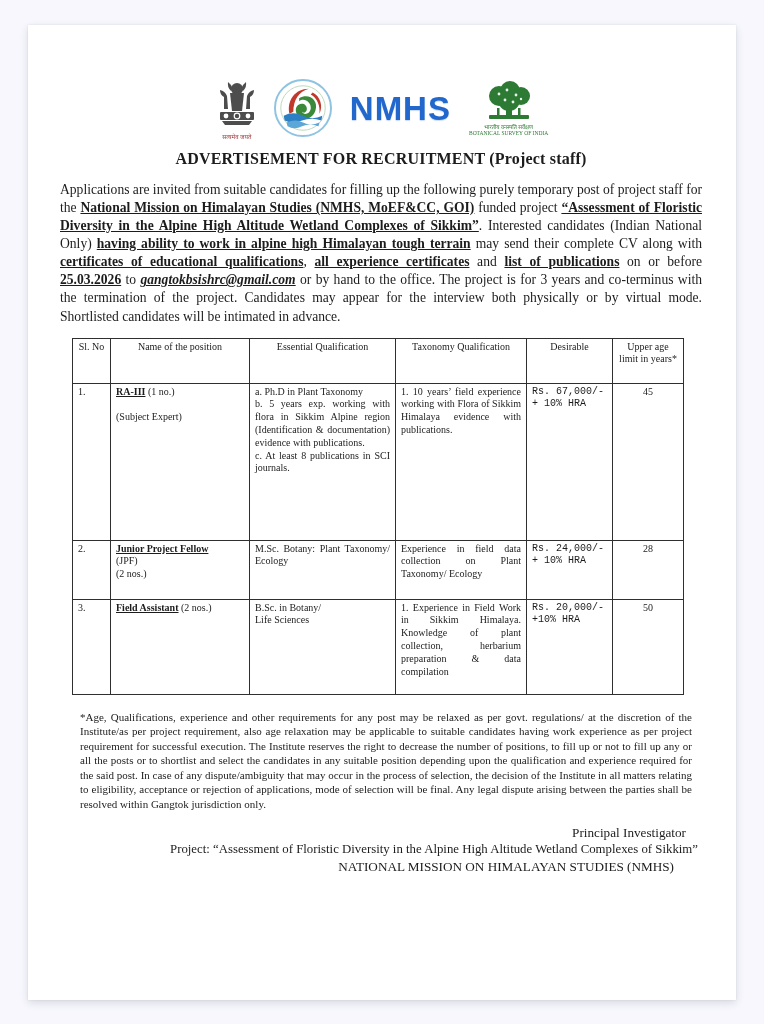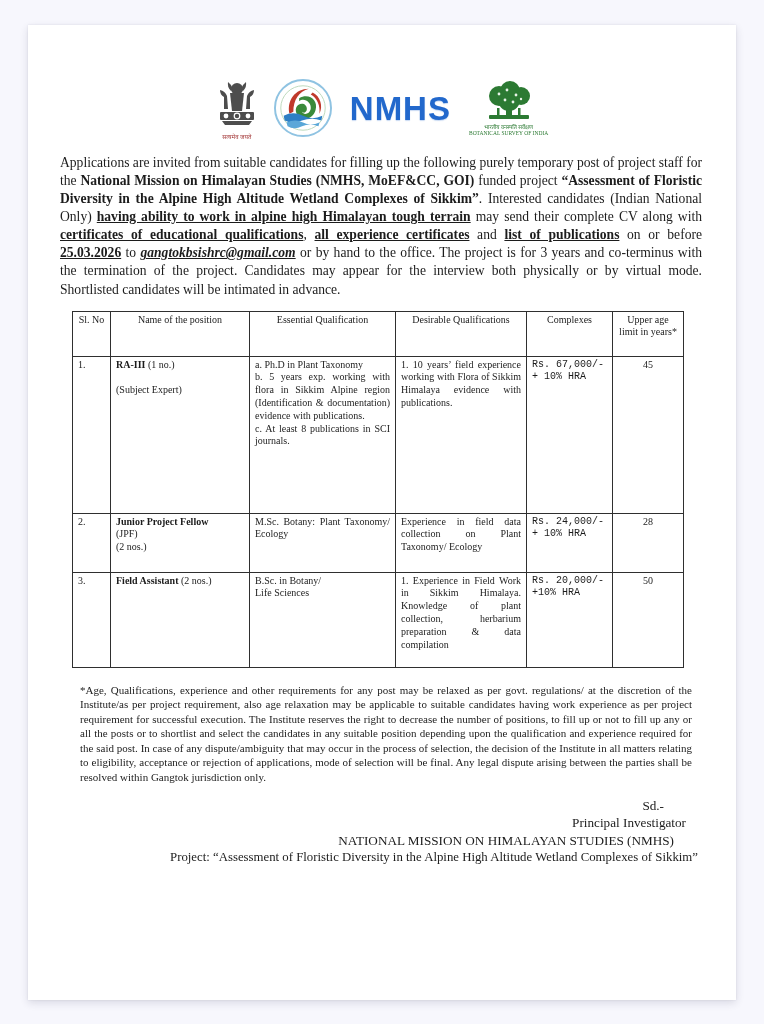--- a/index.html
+++ b/index.html
@@ -35,21 +35,21 @@
   
   .doc-title {
     text-align: center; font-weight: bold; font-size: 16px;
     margin-top: 9px; letter-spacing: 0.2px;
   }
   
   .intro {
     margin-top: 13px; text-align: justify;
     font-size: 13.6px; line-height: 1.33;
   }
-  .b { font-weight: bold; }
+  .b { font-weight: bold; text-decoration: underline; }
   .u { text-decoration: underline; }
   .i { font-style: italic; }
   
   table.positions {
     border-collapse: collapse; table-layout: fixed;
     margin: 12px 0 0 12px; width: 611px;
     font-size: 10px; line-height: 1.28;
   }
   table.positions th, table.positions td {
     border: 1px solid #2f2f2f; vertical-align: top;
@@ -140,39 +140,40 @@
             <circle cx="22" cy="20" r="1.4"></circle>
           <circle cx="30" cy="22" r="1.4"></circle>
             <circle cx="38" cy="19" r="1.2"></circle>
         </g>
       </svg>
       <div class="bsi-caption">भारतीय वनस्पति सर्वेक्षण</div>
       <div class="bsi-caption">BOTANICAL SURVEY OF INDIA</div>
     </div>
   </div>
 
+  <div class="doc-title">ADVERTISEMENT FOR RECRUITMENT (Project staff)</div>
 
   <div class="intro"><span>Applications are invited from suitable candidates for filling up the following purely temporary post of project staff for the </span><span class="b">National Mission on Himalayan Studies (NMHS, MoEF&amp;CC, GOI)</span><span> funded project </span><span class="b">“Assessment of Floristic Diversity in the Alpine High Altitude Wetland Complexes of Sikkim”</span><span>. Interested candidates (Indian National Only) </span><span class="b u">having ability to work in alpine high Himalayan tough terrain</span><span> may send their complete CV along with </span><span class="b u">certificates of educational qualifications</span><span>, </span><span class="b u">all experience certificates</span><span> and </span><span class="b u">list of publications</span><span> on or before </span><span class="b u">25.03.2026</span><span> to </span><span class="b u i">gangtokbsishrc@gmail.com</span><span> or by hand to the office. The project is for 3 years and co-terminus with the termination of the project. Candidates may appear for the interview both physically or by virtual mode. Shortlisted candidates will be intimated in advance.</span></div>
 
   <table class="positions">
     <colgroup>
         <col style="width: 38px;">
         <col style="width: 139px;">
         <col style="width: 146px;">
         <col style="width: 131px;">
         <col style="width: 86px;">
         <col style="width: 71px;">
       </colgroup>
     <thead>
       <tr>
           <th>Sl. No</th>
           <th>Name of the position</th>
           <th>Essential Qualification</th>
-          <th>Desirable Qualifications</th>
-          <th>Complexes</th>
+          <th>Taxonomy Qualification</th>
+          <th>Desirable</th>
           <th>Upper age limit in years*</th>
         </tr>
     </thead>
     <tbody>
         <tr class="r0">
           <td class="c0">
             <div class="cell-line"><span>1.</span></div>
           </td>
           <td class="c1">
             <div class="cell-line"><span class="b">RA-III</span><span> (1 no.)</span></div>
@@ -239,19 +240,18 @@
           <td class="c5">
             <div class="cell-line"><span>50</span></div>
           </td>
         </tr>
       </tbody>
   </table>
 
   <div class="footnote">*Age, Qualifications, experience and other requirements for any post may be relaxed as per govt. regulations/ at the discretion of the Institute/as per project requirement, also age relaxation may be applicable to suitable candidates having work experience as per project requirement for successful execution. The Institute reserves the right to decrease the number of positions, to fill up or not to fill up any or all the posts or to shortlist and select the candidates in any suitable position depending upon the qualification and experience required for the said post. In case of any dispute/ambiguity that may occur in the process of selection, the decision of the Institute in all matters relating to eligibility, acceptance or rejection of applications, mode of selection will be final. Any legal dispute arising between the parties shall be resolved within Gangtok jurisdiction only.</div>
 
   <div class="footer">
-    <div class="line line-sd">Sd.-</div>
     <div class="line line-principal">Principal Investigator</div>
+    <div class="line line-project">Project: “Assessment of Floristic Diversity in the Alpine High Altitude Wetland Complexes of Sikkim”</div>
     <div class="line line-mission">NATIONAL MISSION ON HIMALAYAN STUDIES (NMHS)</div>
-    <div class="line line-project">Project: “Assessment of Floristic Diversity in the Alpine High Altitude Wetland Complexes of Sikkim”</div>
   </div>
 
 </div>
 
 </body></html>

